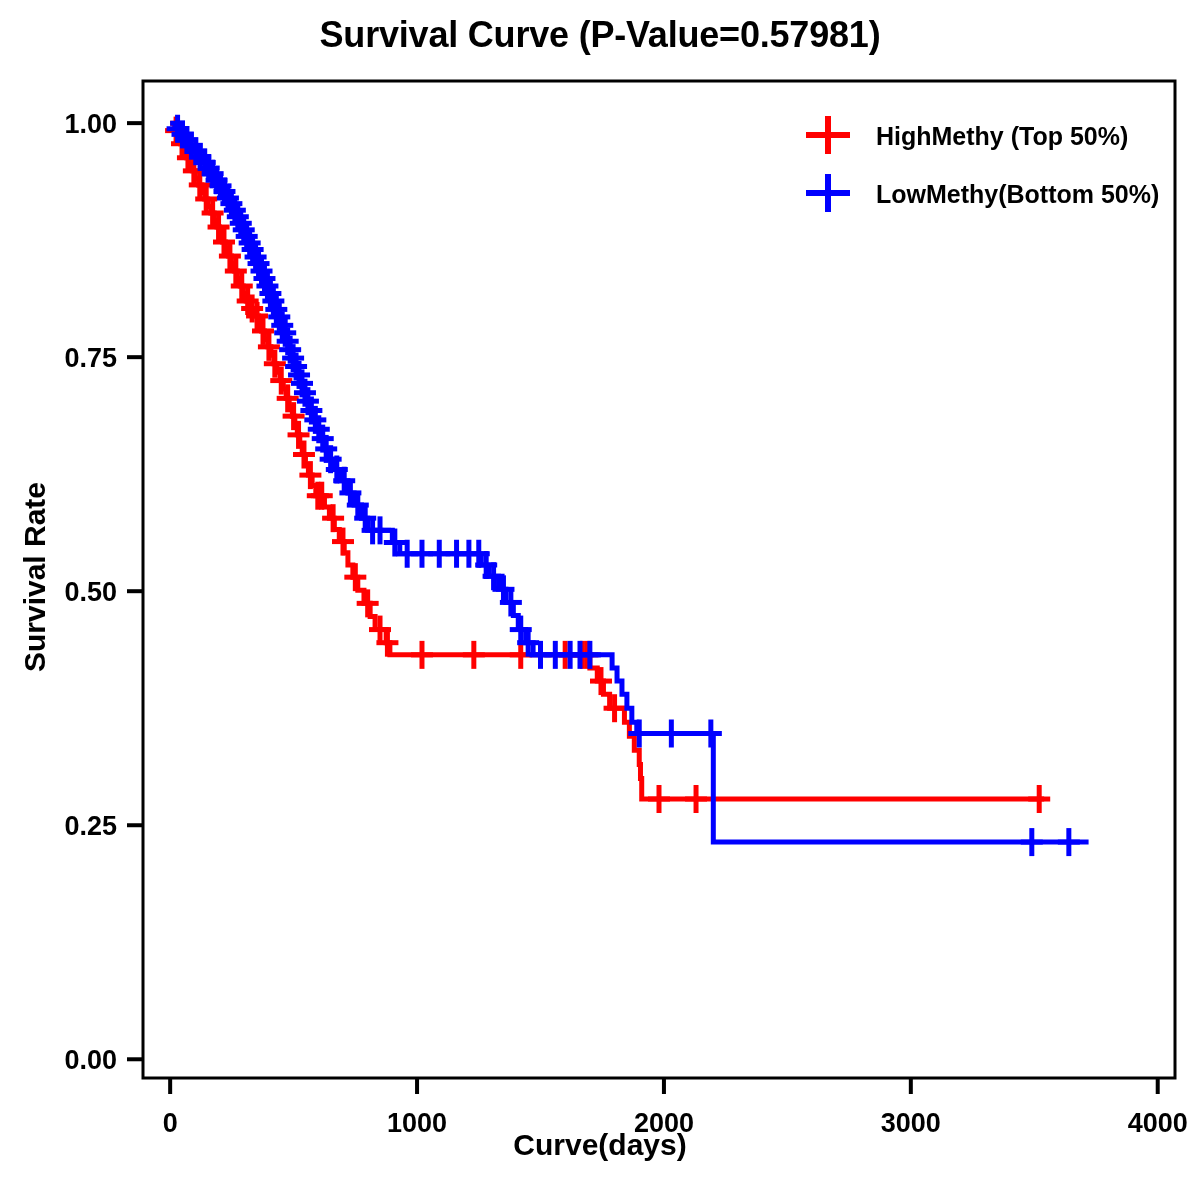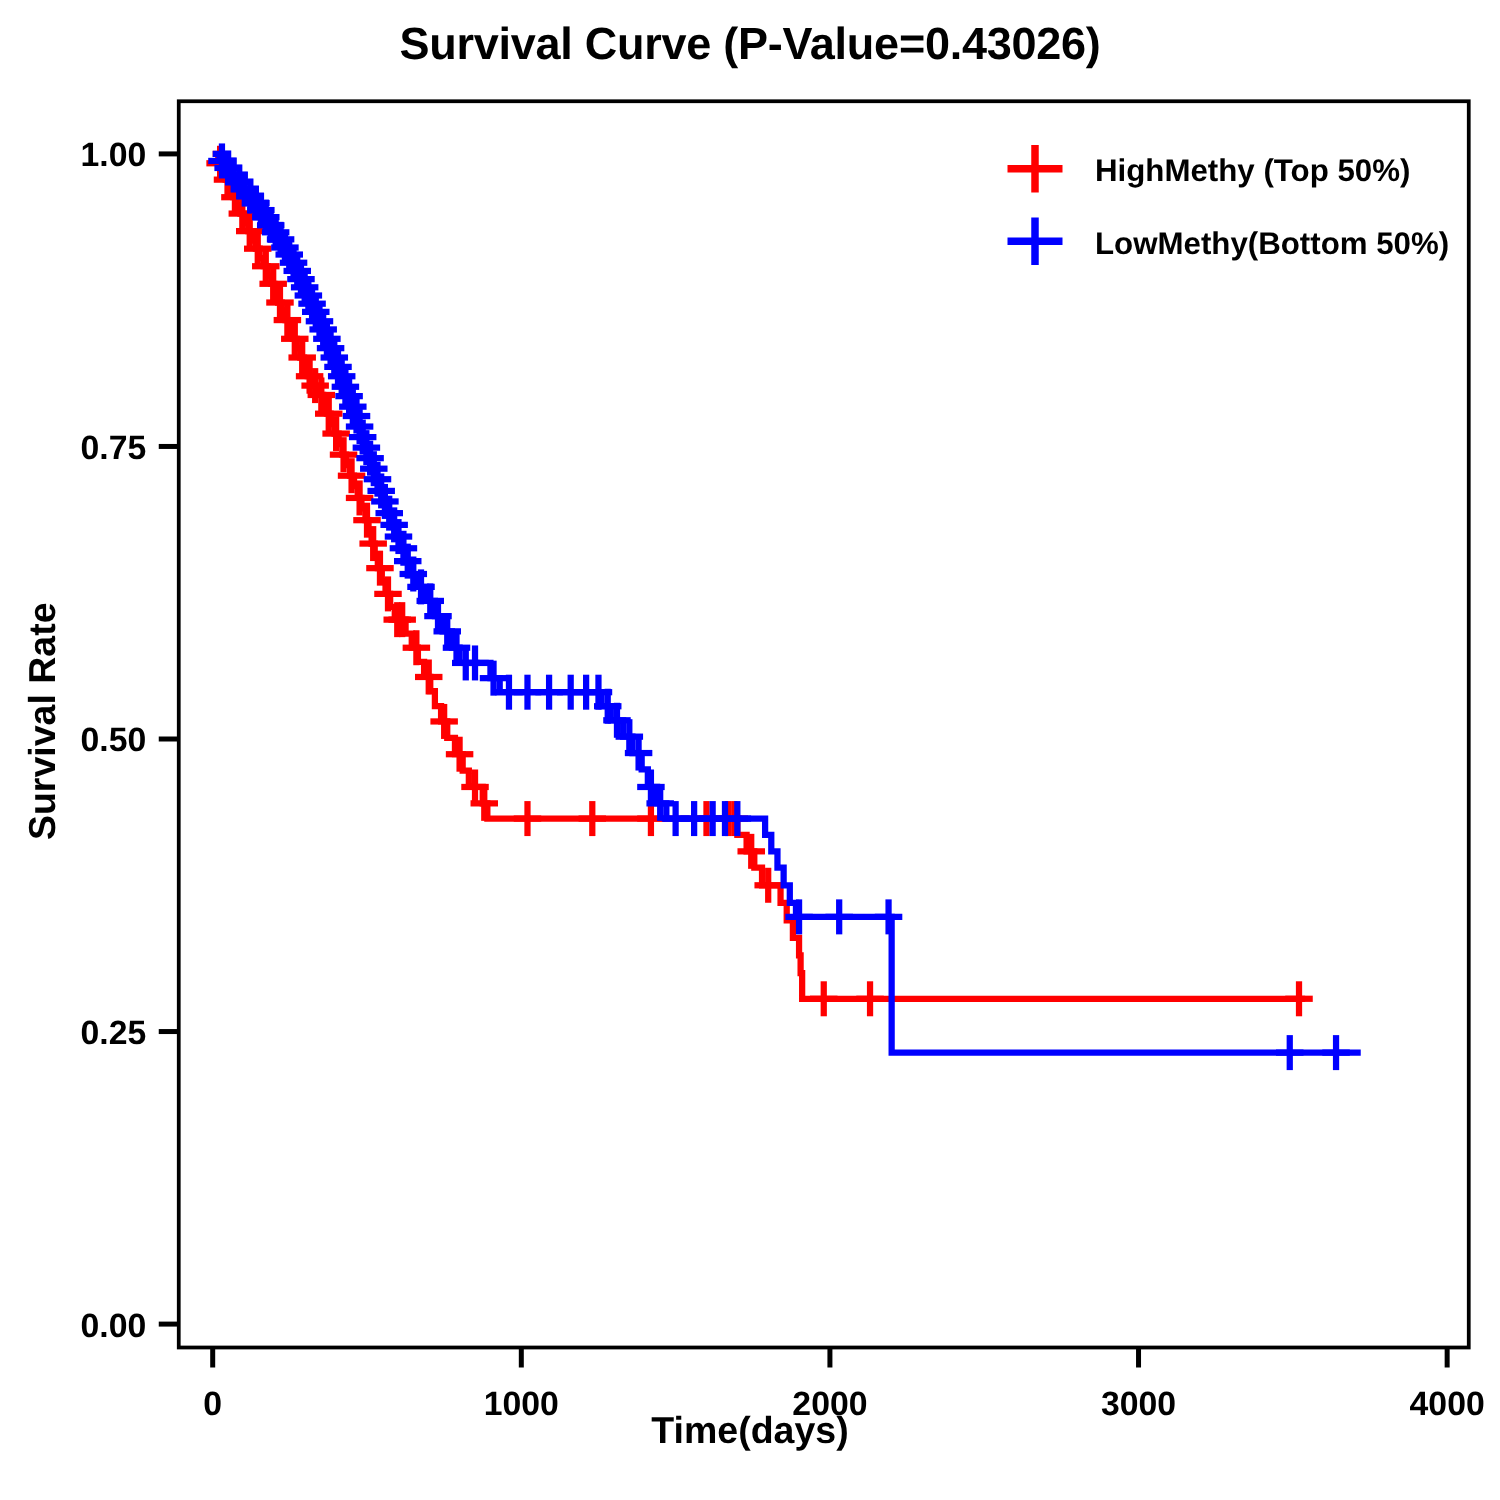--- a/index.html
+++ b/index.html
@@ -68,25 +68,25 @@
     font-size: 25px;
     font-weight: bold;
     fill: #000000;
   }
 </style>
 </head>
 <body>
 
 <div id="figure">
 
-  <div id="chart-title">Survival Curve (P-Value=0.43026)</div>
+  <div id="chart-title">Survival Curve (P-Value=0.57981)</div>
 
   <div id="ylabel">Survival Rate</div>
 
-  <div id="xlabel">Time(days)</div>
+  <div id="xlabel">Curve(days)</div>
 
   <svg id="plot-svg" width="1200" height="1200">
     <g id="axes-group">
         <rect x="143" y="81" width="1032" height="997" fill="none" stroke="#000000" stroke-width="3"></rect>
         <line x1="170.1578947368421" y1="1078" x2="170.1578947368421" y2="1094" stroke="#000000" stroke-width="4"></line>
         <text x="170.1578947368421" y="1132" text-anchor="middle" class="tick-label">0</text>
         <line x1="417.04784688995215" y1="1078" x2="417.04784688995215" y2="1094" stroke="#000000" stroke-width="4"></line>
         <text x="417.04784688995215" y="1132" text-anchor="middle" class="tick-label">1000</text>
         <line x1="663.9377990430622" y1="1078" x2="663.9377990430622" y2="1094" stroke="#000000" stroke-width="4"></line>
         <text x="663.9377990430622" y="1132" text-anchor="middle" class="tick-label">2000</text>

